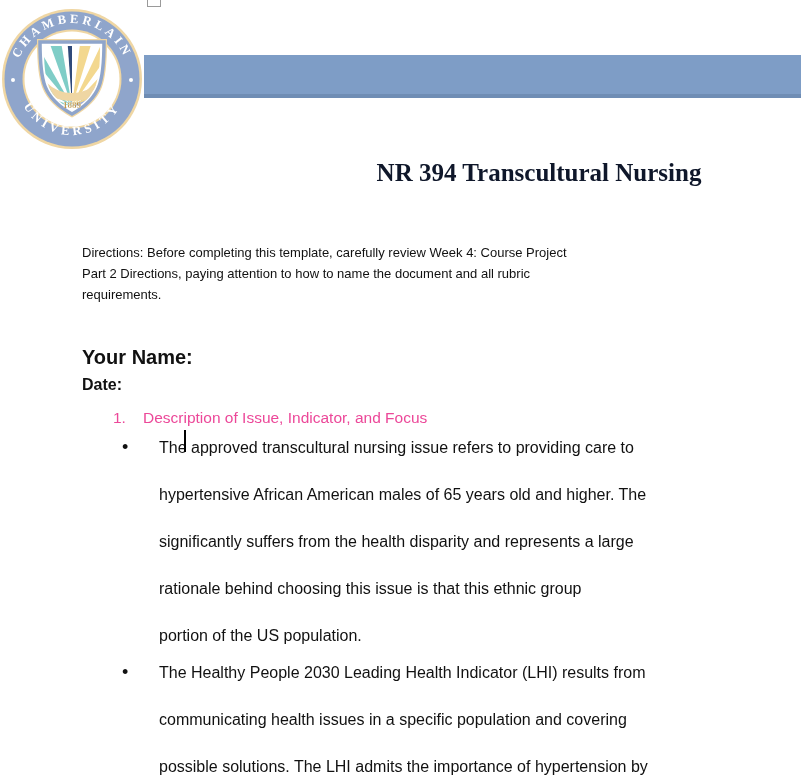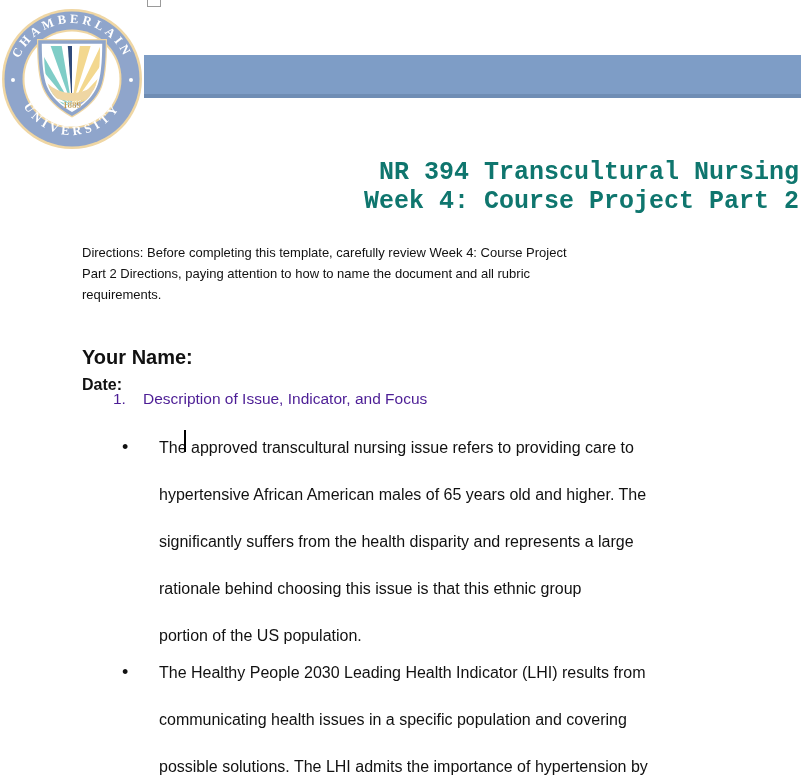--- a/index.html
+++ b/index.html
@@ -38,26 +38,26 @@
     position: absolute;
     left: 0px; top: 3px;
     width: 146px; height: 150px;
   }
 
   
   .title-block {
     position: absolute;
     top: 158px; right: 2px;
     width: 520px;
-    text-align: right;
-    font-family: Liberation Mono, monospace;
+    text-align: center;
+    font-family: Liberation Serif, serif;
     font-weight: bold;
     font-size: 25px;
     line-height: 29px;
-    color: #0f766e;
+    color: #0f172a;
   }
 
   
   .directions {
     position: absolute;
     left: 82px; top: 242px;
     width: 720px;
     font-size: 13px;
     line-height: 21px;
     color: #111111;
@@ -75,23 +75,23 @@
     position: absolute;
     left: 82px; top: 376px;
     font-size: 16px;
     font-weight: bold;
     color: #111111;
   }
 
   
   .numbered-item {
     position: absolute;
-    left: 113px; top: 390px;
+    left: 113px; top: 409px;
     font-size: 15.5px;
-    color: #4c1d95;
+    color: #ec4899;
     white-space: nowrap;
   }
   .numbered-item .num { display: inline-block; width: 30px; }
 
   
   .bullets {
     position: absolute;
     left: 120px; top: 424px;
     width: 660px;
   }
@@ -191,21 +191,20 @@
         </g>
 
       <circle cx="72" cy="54" r="40" fill="none" stroke="#EFD6A3" stroke-width="8"></circle>
     </g>
 
     <text x="72" y="105" text-anchor="middle" font-family="Liberation Serif, serif" font-size="9" font-weight="bold" fill="#B98F3E" stroke="#FFFFFF" stroke-width="0.2">1889</text>
   </svg>
 
   <div class="title-block">
     <div>NR 394 Transcultural Nursing</div>
-    <div>Week 4: Course Project Part 2</div>
   </div>
 
   <div class="directions">
     <div>Directions: Before completing this template, carefully review Week 4: Course Project</div>
     <div>Part 2 Directions, paying attention to how to name the document and all rubric</div>
     <div>requirements.</div>
   </div>
 
   <div class="label-your-name">Your Name:</div>
   <div class="label-date">Date:</div>

